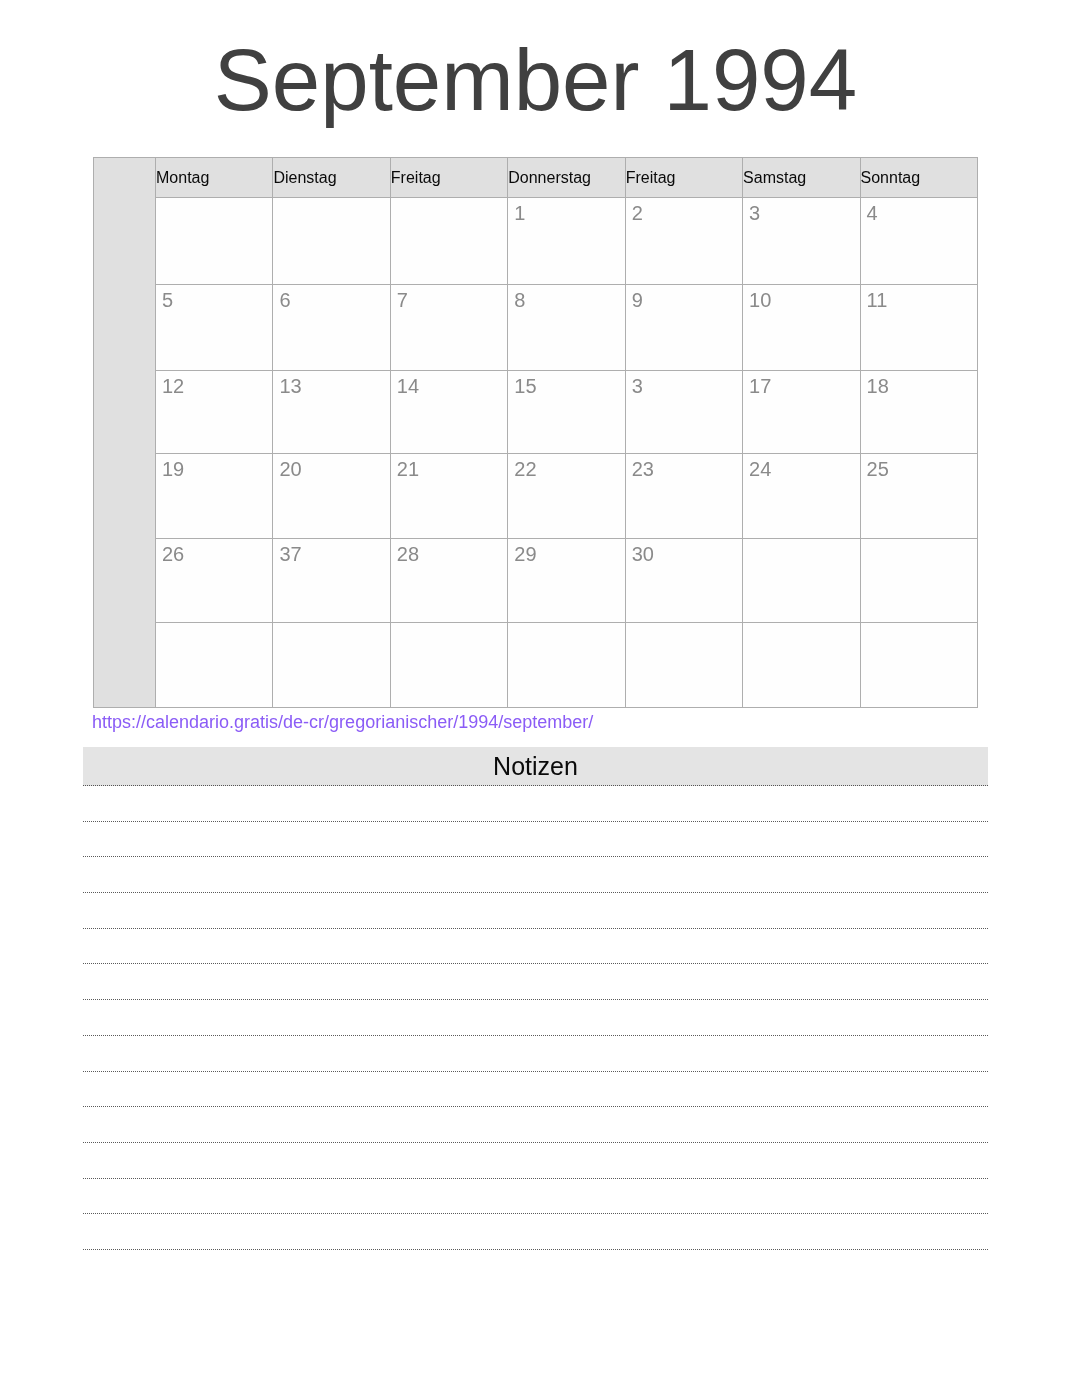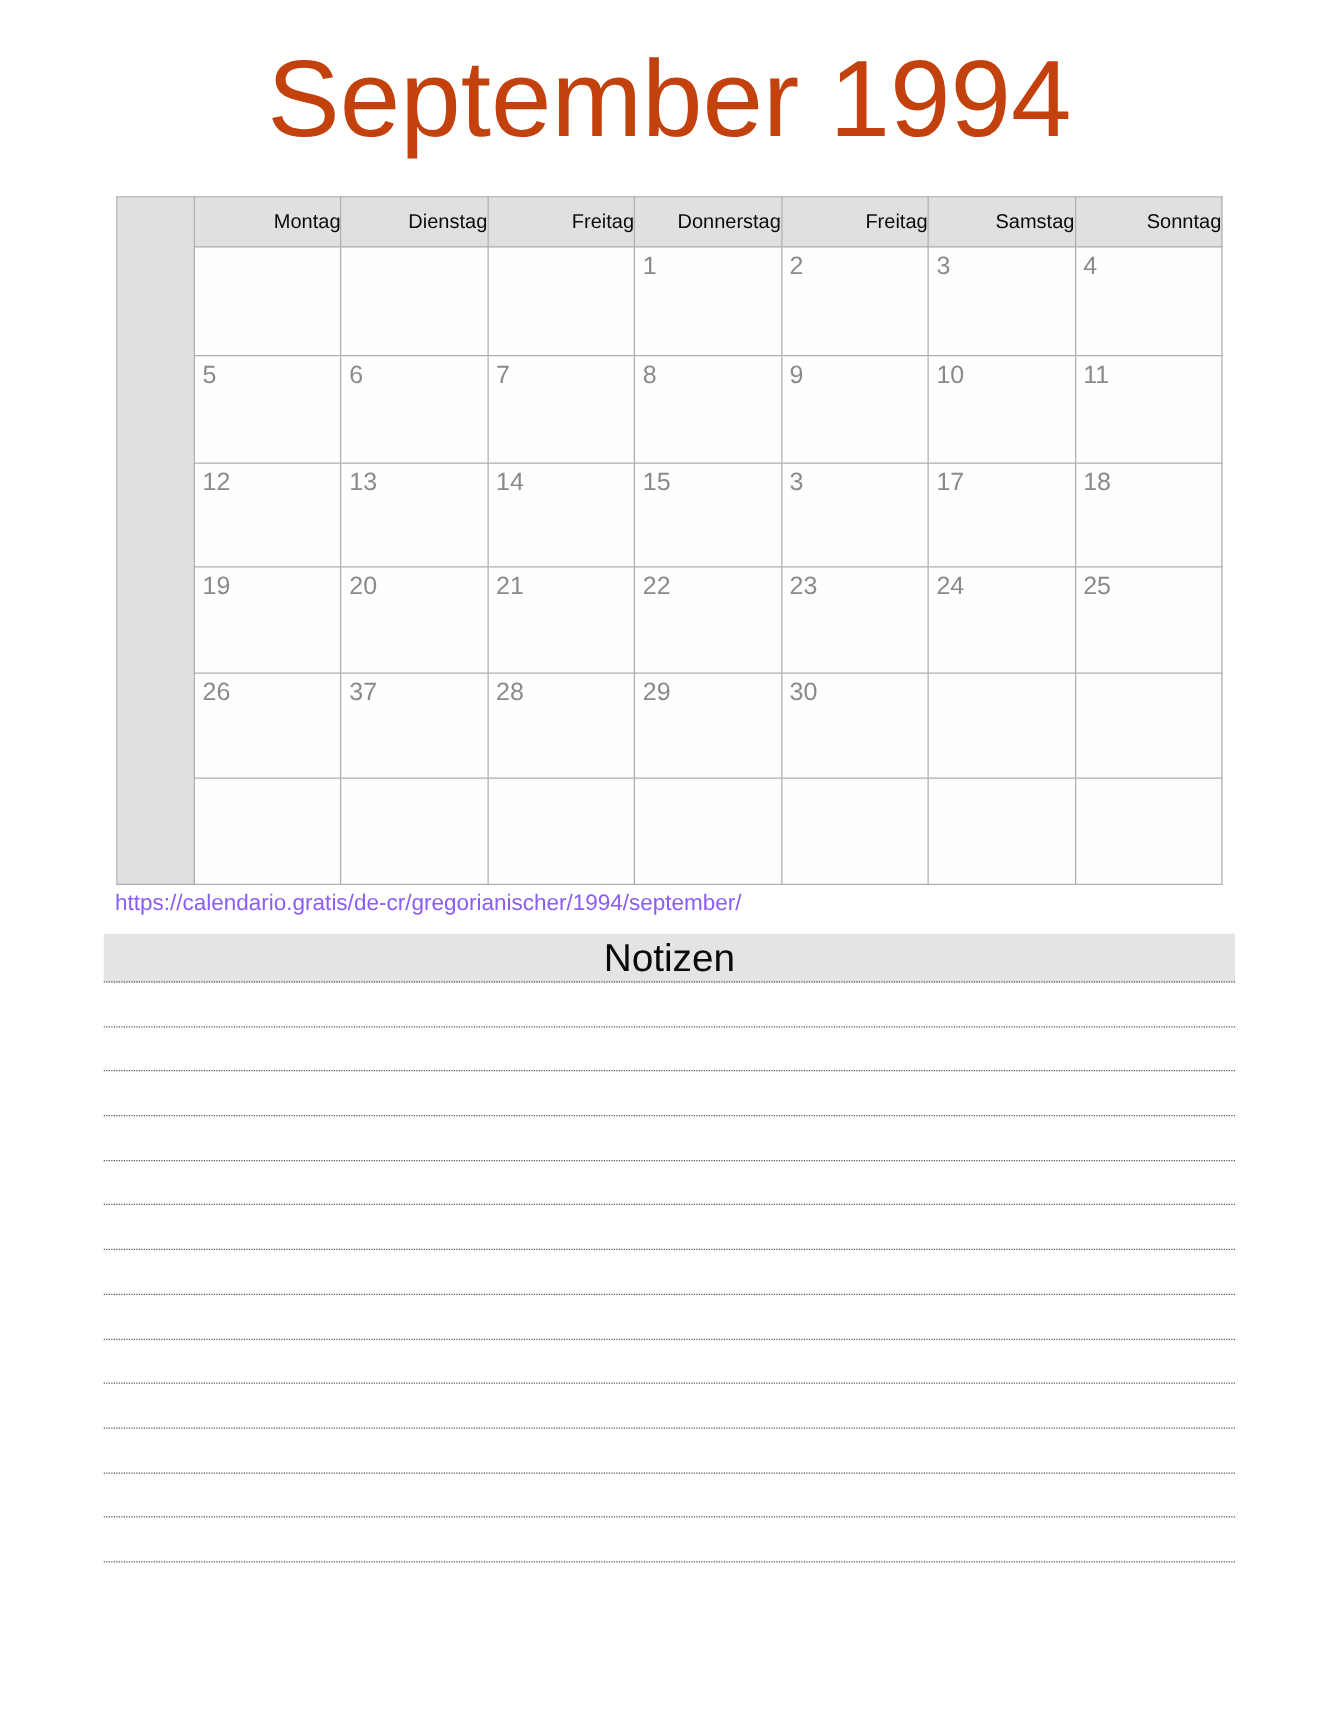--- a/index.html
+++ b/index.html
@@ -19,21 +19,21 @@
   
   .page-title {
     position: absolute;
     top: 30px;
     left: 0;
     width: 100%;
     margin: 0;
     text-align: center;
     font-size: 87px;
     font-weight: 400;
-    color: #c2410c;
+    color: #404040;
     white-space: nowrap;
   }
 
   
   .calendar-table {
     position: absolute;
     left: 93px;
     top: 157px;
     width: 885px;
     border-collapse: collapse;
@@ -43,21 +43,21 @@
   .calendar-table th,
   .calendar-table td {
     border: 1px solid #aeaeae;
     padding: 0;
   }
   .calendar-table th.weekday {
     background: #e0e0e0;
     font-size: 16px;
     font-weight: 400;
     color: #0a0a0a;
-    text-align: right;
+    text-align: left;
     height: 40px;
     vertical-align: middle;
   }
   .calendar-table th.gutter {
     background: #e0e0e0;
   }
   .calendar-table td.day-cell {
     background: #fefefe;
     vertical-align: top;
     text-align: left;
@@ -88,21 +88,21 @@
     top: 747px;
     width: 905px;
   }
   .notes-header {
     height: 39px;
     background: #e4e4e4;
     border-bottom: 1px dotted #555555;
     text-align: center;
   }
   .notes-title {
-    font-size: 31px;
+    font-size: 25px;
     line-height: 39px;
     color: #0a0a0a;
   }
   .note-line {
     height: 35.7px;
     border-bottom: 1px dotted #5a5a5a;
   }
 </style>
 </head>
 <body>

